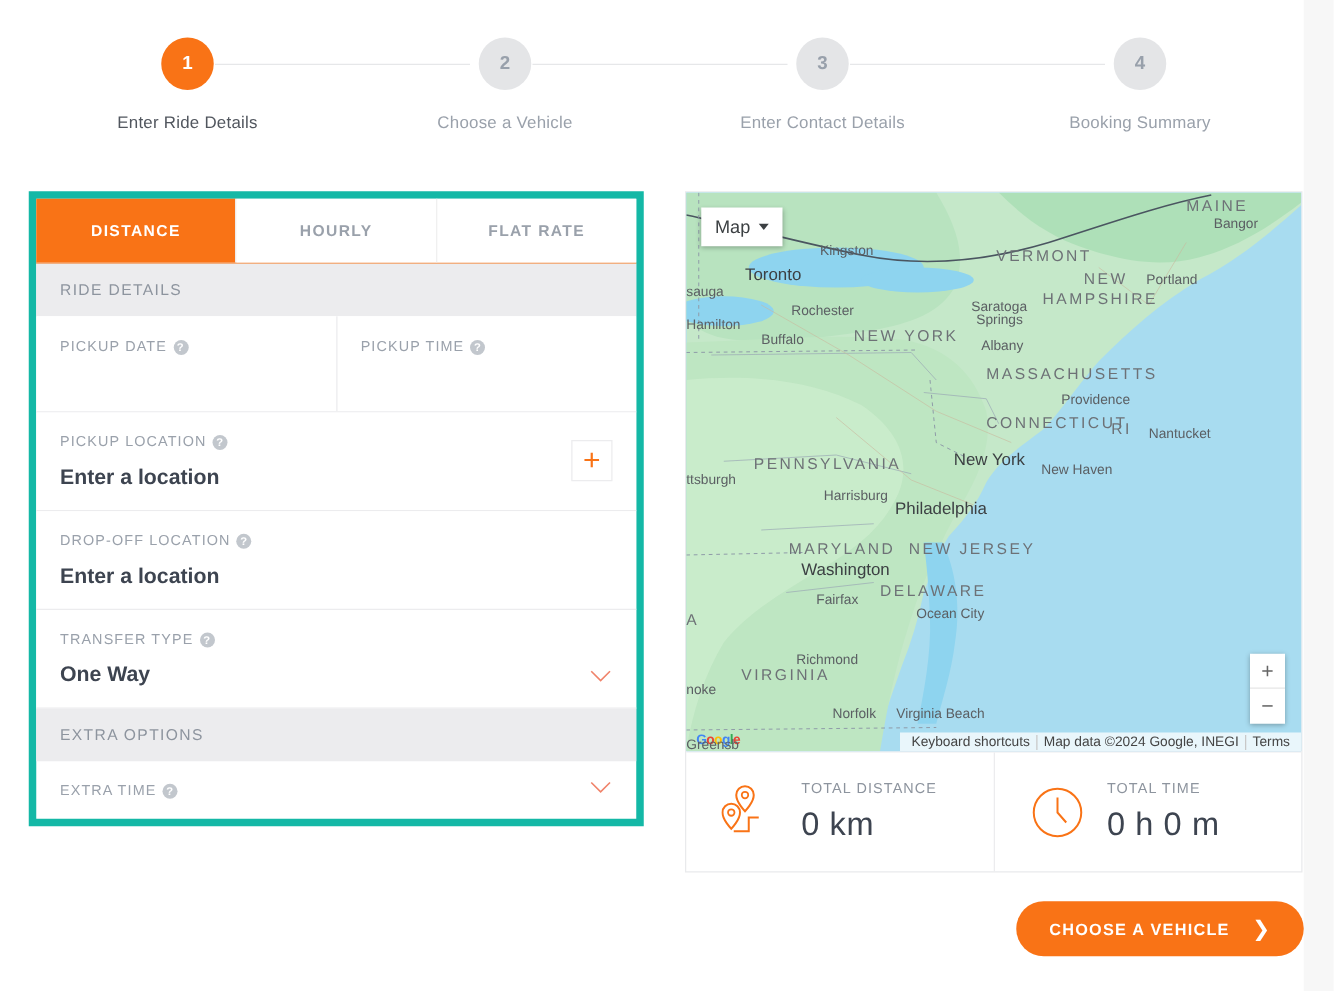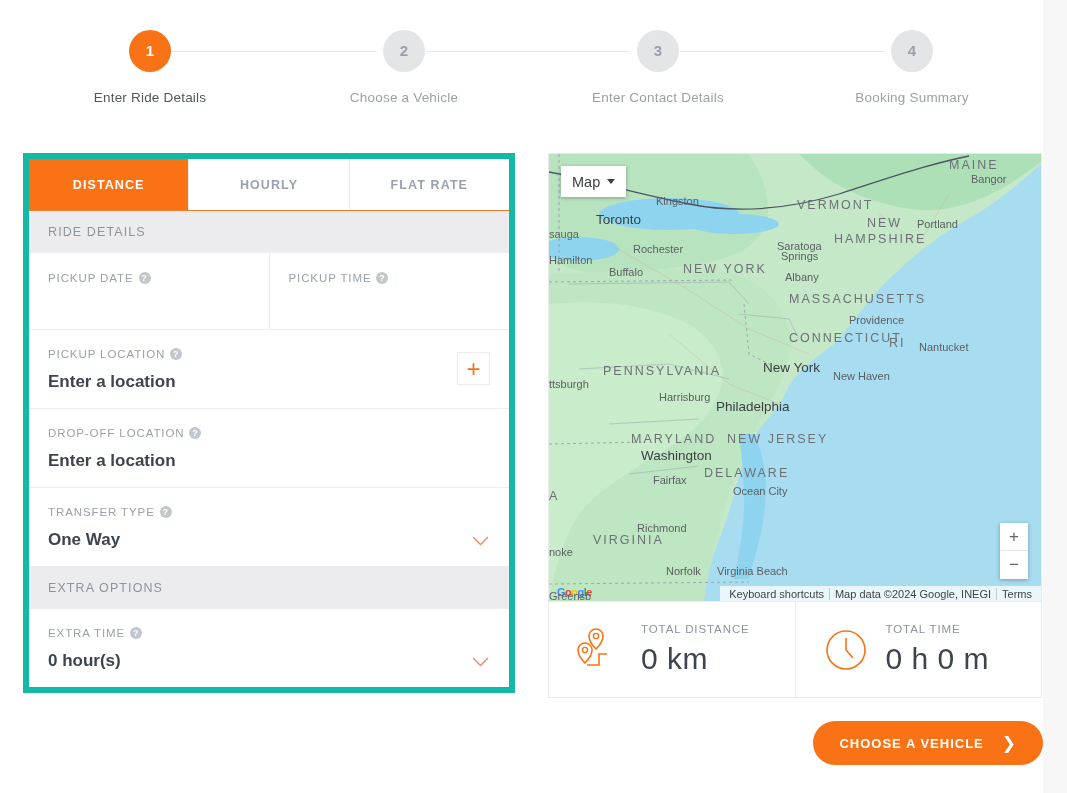--- a/index.html
+++ b/index.html
@@ -99,21 +99,21 @@
     position:absolute; right:0; bottom:0; height:15px; background:rgba(255,255,255,.75);
     display:flex; align-items:center; font-size:11px; color:#444; padding:0 4px;
   }
   .attrib span { padding:0 5px; border-right:1px solid #c8c8c8; }
   .attrib span:last-child { border-right:none; }
 
   .totals { display:flex; height:96px; border-top:1px solid #ececee; }
   .total { flex:1; display:flex; align-items:center; gap:18px; padding-left:28px; }
   .total + .total { border-left:1px solid #ececee; }
   .tlabel { font-size:11.5px; letter-spacing:.9px; color:#8d949e; }
-  .tvalue { margin-top:7px; font-size:30px; color:#3d4450; letter-spacing:.5px; }
+  .tvalue { margin-top:7px; font-size:26px; color:#3d4450; letter-spacing:.5px; }
 
   
   .cta {
     position:absolute; right:24px; top:743px; transform:translateY(-50%);
     height:44px; padding:0 26px; border-radius:22px; background:#f97316;
     display:flex; align-items:center; gap:18px; border:none;
     color:#fff; font-size:13px; font-weight:bold; letter-spacing:1px;
   }
   .cta-arrow { font-size:17px; font-weight:300; }
 
@@ -209,21 +209,20 @@
       </div>
     </div>
 
     <div class="section-head">EXTRA OPTIONS</div>
 
     <div class="field" style="border-bottom:none;">
       <div class="flabel">
         <span>EXTRA TIME</span>
         <span class="qmark">?</span>
       </div>
-      <div class="fvalue">0 hour(s)</div>
       <div class="chev">
         <svg width="17" height="10" viewBox="0 0 17 10">
             <path d="M1 1 L8.5 8.5 L16 1" fill="none" stroke="#f0836a" stroke-width="1.3"></path>
           </svg>
       </div>
     </div>
   </div>
 
   <div class="map-card">
     <div class="map">

